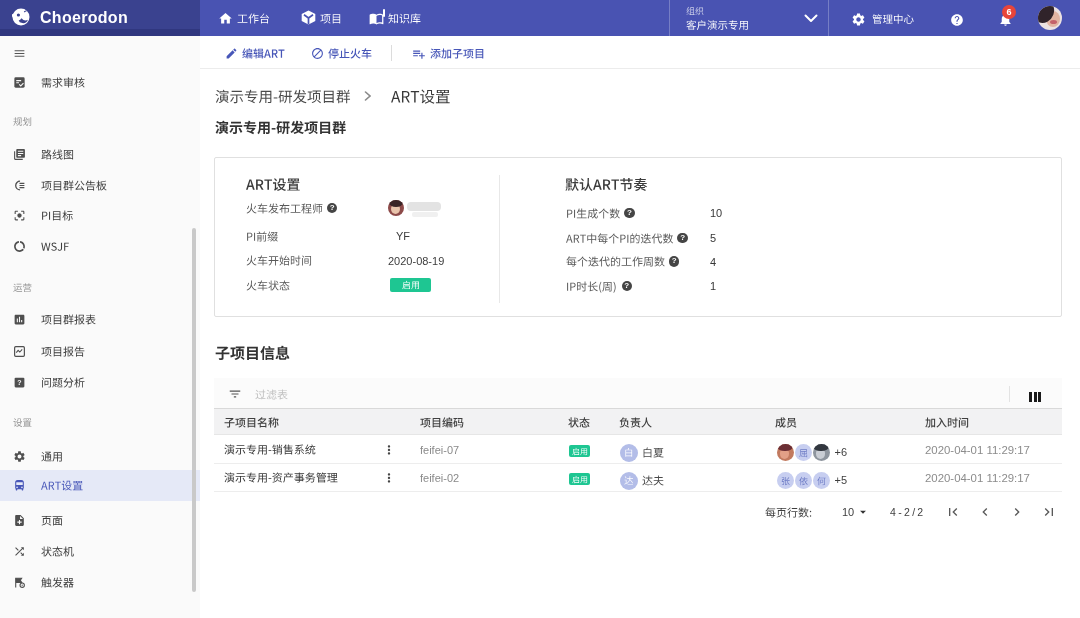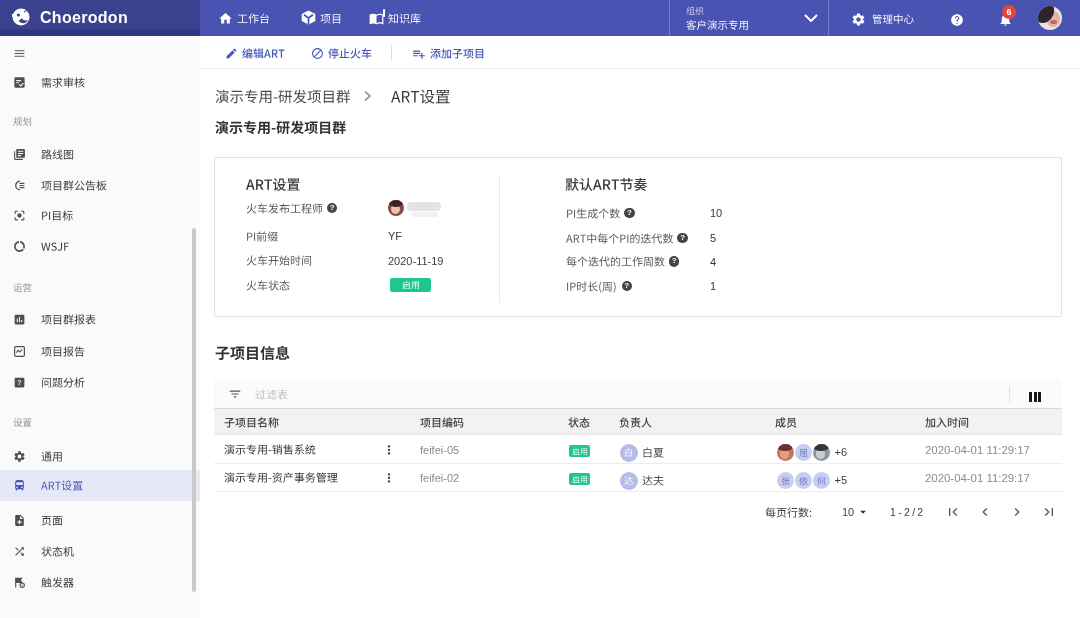--- a/index.html
+++ b/index.html
@@ -610,22 +610,22 @@
         <use href="#g57" x="750"></use>
       </g>
     </svg>
   </div>
 <div style="position:absolute;left:388px;top:200px;width:16px;height:16px;border-radius:50%;overflow:hidden;background:#8d4a49">
 <div style="position:absolute;left:3px;top:4px;width:9px;height:10px;border-radius:50%;background:#e9c4ac"></div>
 <div style="position:absolute;left:1px;top:-2px;width:14px;height:9px;border-radius:50%;background:#3a2426"></div>
 </div>
 <div style="position:absolute;left:407px;top:202px;width:34px;height:9px;background:#e3e3e3;border-radius:4px"></div>
 <div style="position:absolute;left:412px;top:212px;width:26px;height:5px;background:#f0f0f0;border-radius:2px"></div>
-<div style="position:absolute;top:228.0px;left:388.0px;font:400 11px 'Liberation Sans',sans-serif;color:#3d3d3d;line-height:16px;white-space:pre">YF</div>
-<div style="position:absolute;top:252.5px;left:388.0px;font:400 11px 'Liberation Sans',sans-serif;color:#3d3d3d;line-height:16px;white-space:pre">2020-11-19</div>
+<div style="position:absolute;top:228.0px;left:396px;font:400 11px 'Liberation Sans',sans-serif;color:#3d3d3d;line-height:16px;white-space:pre">YF</div>
+<div style="position:absolute;top:252.5px;left:388.0px;font:400 11px 'Liberation Sans',sans-serif;color:#3d3d3d;line-height:16px;white-space:pre">2020-08-19</div>
 <div style="position:absolute;left:390px;top:278px;width:41px;height:14px;background:#1ec692;border-radius:2px"></div>
 <div style="position:absolute;left:401.5px;top:279.0px;line-height:0">
     <svg width="19" height="12" style="">
       <g fill="#fff" transform="translate(0,9.42) scale(0.03600,-0.03600)">
         <use href="#g101" x="0"></use>
         <use href="#g15" x="250"></use>
       </g>
     </svg>
   </div>
 <div style="position:absolute;left:499px;top:175px;width:1px;height:128px;background:#e8e8e8"></div>
@@ -805,21 +805,21 @@
         <use href="#g136" x="1087"></use>
         <use href="#g137" x="1337"></use>
         <use href="#g138" x="1587"></use>
         <use href="#g139" x="1837"></use>
       </g>
     </svg>
   </div>
 <svg style="position:absolute;left:382px;top:442.5px" width="14" height="14" viewBox="0 0 24 24" fill="#444">
     <path d="M12 8c1.1 0 2-.9 2-2s-.9-2-2-2-2 .9-2 2 .9 2 2 2zm0 2c-1.1 0-2 .9-2 2s.9 2 2 2 2-.9 2-2-.9-2-2-2zm0 6c-1.1 0-2 .9-2 2s.9 2 2 2 2-.9 2-2-.9-2-2-2z"></path>
   </svg>
-<div style="position:absolute;top:441.5px;left:420.0px;font:400 11px 'Liberation Sans',sans-serif;color:#8a8a8a;line-height:16px;white-space:pre">feifei-05</div>
+<div style="position:absolute;top:441.5px;left:420.0px;font:400 11px 'Liberation Sans',sans-serif;color:#8a8a8a;line-height:16px;white-space:pre">feifei-07</div>
 <div style="position:absolute;left:569px;top:445.0px;width:21px;height:12px;background:#1ec692;border-radius:2px"></div>
 <div style="position:absolute;left:571.5px;top:445.5px;line-height:0">
     <svg width="17" height="11" style="">
       <g fill="#fff" transform="translate(0,8.54) scale(0.03200,-0.03200)">
         <use href="#g101" x="0"></use>
         <use href="#g15" x="250"></use>
       </g>
     </svg>
   </div>
 <div style="position:absolute;left:620px;top:443.5px;width:18px;height:18px;border-radius:50%;background:#b3bde8;overflow:hidden;line-height:0"></div>
@@ -938,21 +938,21 @@
         <use href="#g152" x="500"></use>
         <use href="#g109" x="750"></use>
         <use href="#g153" x="1000"></use>
       </g>
     </svg>
   </div>
 <div style="position:absolute;top:504.0px;left:842.0px;font:400 11px 'Liberation Sans',sans-serif;color:#3e3e3e;line-height:16px;white-space:pre">10</div>
 <svg style="position:absolute;left:856px;top:505px" width="14" height="14" viewBox="0 0 24 24" fill="#333">
     <path d="M7 10l5 5 5-5z"></path>
   </svg>
-<div style="position:absolute;top:504.5px;left:890.0px;font:400 10.5px 'Liberation Sans',sans-serif;color:#3e3e3e;line-height:15px;white-space:pre;letter-spacing:-0.3px">1 - 2 / 2</div>
+<div style="position:absolute;top:504.5px;left:890.0px;font:400 10.5px 'Liberation Sans',sans-serif;color:#3e3e3e;line-height:15px;white-space:pre;letter-spacing:-0.3px">4 - 2 / 2</div>
 <svg style="position:absolute;left:945px;top:504px" width="16" height="16" viewBox="0 0 24 24" fill="#595959">
     <path d="M18.41 16.59L13.82 12l4.59-4.59L17 6l-6 6 6 6zM6 6h2v12H6z"></path>
   </svg>
 <svg style="position:absolute;left:977px;top:504px" width="16" height="16" viewBox="0 0 24 24" fill="#595959">
     <path d="M15.41 7.41L14 6l-6 6 6 6 1.41-1.41L10.83 12z"></path>
   </svg>
 <svg style="position:absolute;left:1009px;top:504px" width="16" height="16" viewBox="0 0 24 24" fill="#595959">
     <path d="M10 6L8.59 7.41 13.17 12l-4.58 4.59L10 18l6-6z"></path>
   </svg>
 <svg style="position:absolute;left:1041px;top:504px" width="16" height="16" viewBox="0 0 24 24" fill="#595959">

